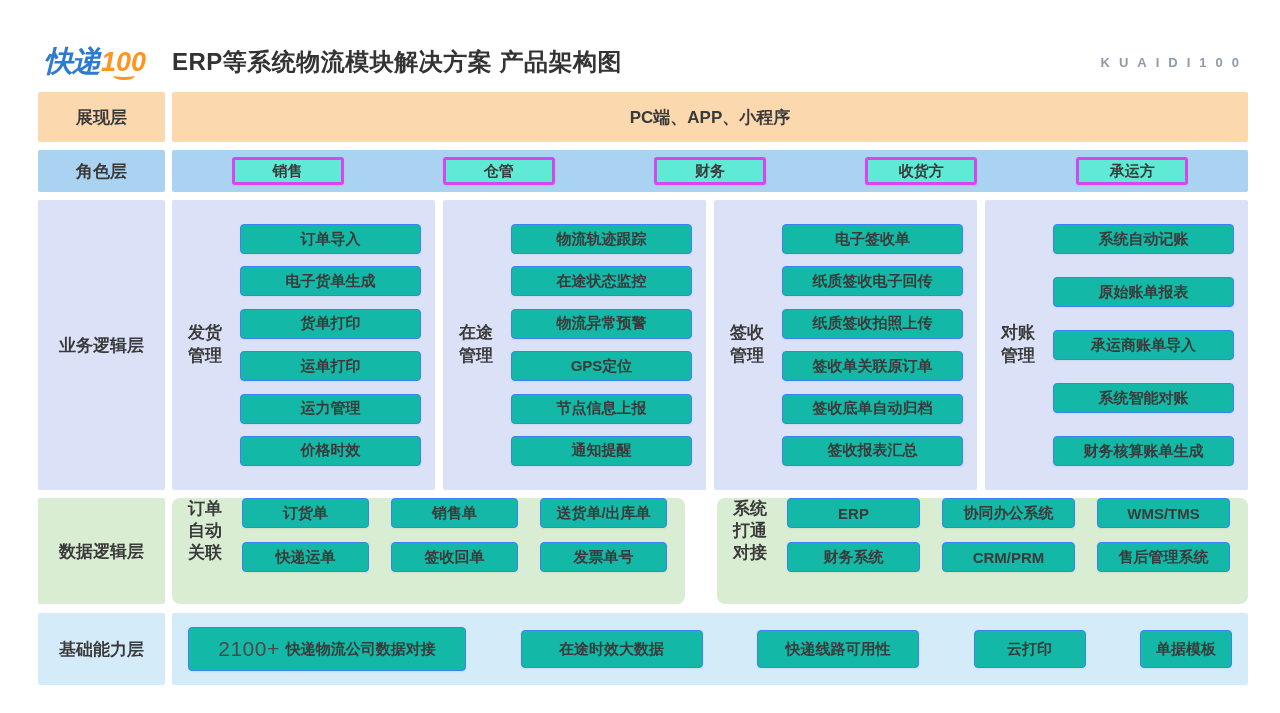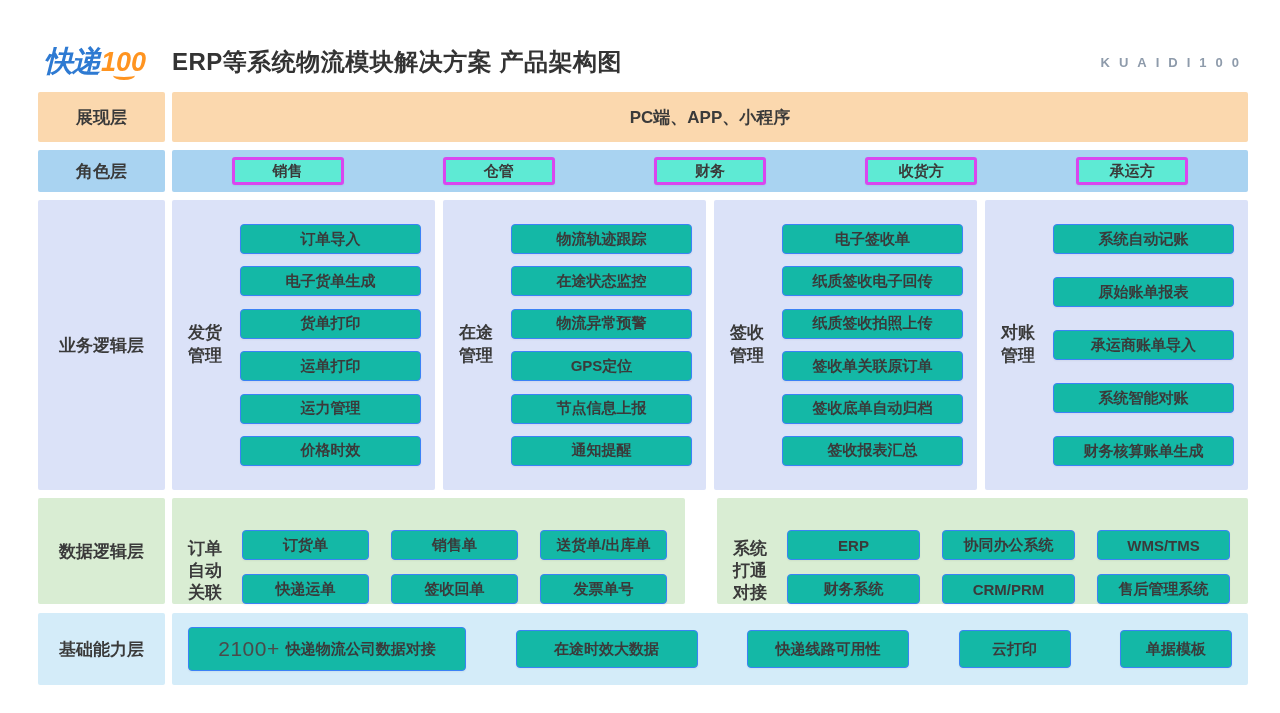--- a/index.html
+++ b/index.html
@@ -64,33 +64,33 @@
   .biz-label{width:38px;flex:0 0 38px;font-size:17px;font-weight:bold;line-height:1.35;word-break:break-all;margin-right:14px;}
   .biz-boxes{flex:1;height:100%;display:flex;flex-direction:column;justify-content:space-between;}
   .box{
     background:#14b8a6;border:1px solid #3b82f6;border-radius:4px;height:30px;
     display:flex;align-items:center;justify-content:center;
     font-size:15px;font-weight:bold;box-shadow:0 1px 2px rgba(0,0,0,0.05);
     white-space:nowrap;
   }
 
   .data-wrap{flex:1;display:flex;gap:32px;}
-  .data-panel{background:var(--green);border-radius:2px;display:flex;align-items:flex-end;padding:0 18px 0 16px;}
+  .data-panel{background:var(--green);border-radius:8px;display:flex;align-items:flex-start;padding:0 18px 0 16px;}
   .data-panel-1{flex:0 0 513px;}
   .data-panel-2{flex:1;}
   .data-label{width:40px;flex:0 0 40px;font-size:17px;font-weight:bold;line-height:1.3;word-break:break-all;margin-right:14px;}
   .data-grid{flex:1;display:grid;grid-template-columns:repeat(3,1fr);gap:14px 22px;}
 
   .found-bar{flex:1;background:var(--cyan);border-radius:2px;display:flex;align-items:center;justify-content:space-between;padding:4px 16px;}
   .found-box{height:38px;}
   .found-box:nth-child(1){width:278px;height:44px;}
   .found-box:nth-child(2){width:182px;}
   .found-box:nth-child(3){width:162px;}
   .found-box:nth-child(4){width:112px;}
-  .found-box:nth-child(5){width:112px;}
+  .found-box:nth-child(5){width:92px;}
   .found-prefix{font-size:21px;font-weight:400;color:#4a4a4a;margin-right:6px;letter-spacing:0.5px;}
 </style>
 </head>
 <body>
 
 <div class="header">
   <div class="logo">
     <span class="logo-cn">快递</span>
     <span class="logo-num">
       <span>100</span>

